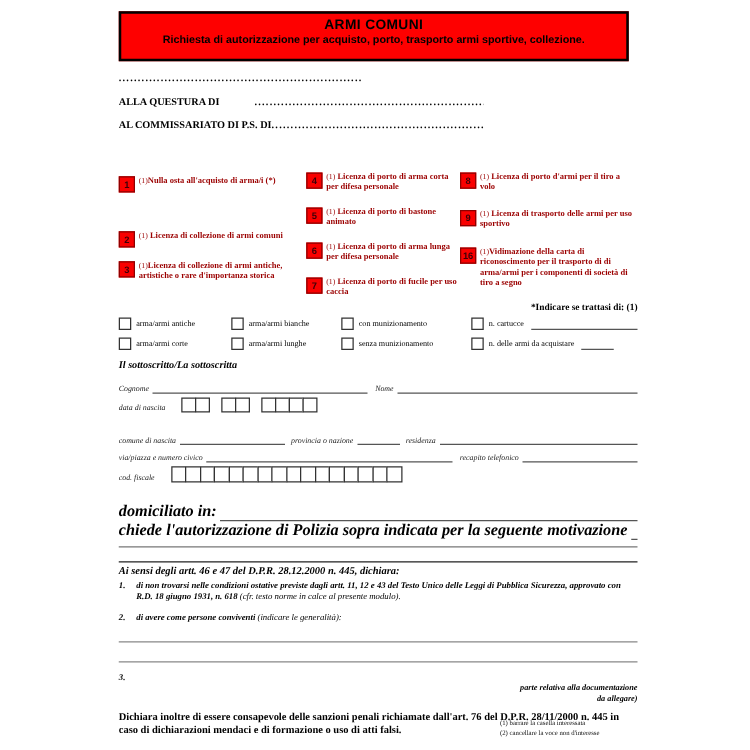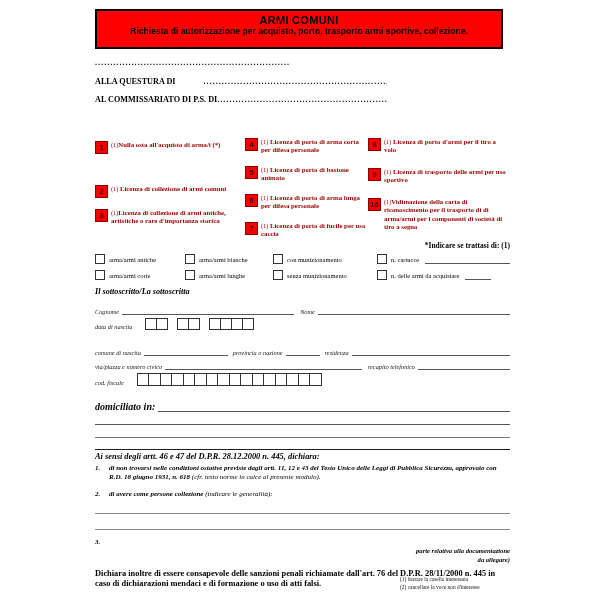--- a/index.html
+++ b/index.html
@@ -52,21 +52,21 @@
   .subscriber { position:absolute; left:95px; top:287px; font-weight:bold; font-style:italic; font-size:8.2px; }
 
   
   .frow { position:absolute; left:95px; width:415px; display:flex; align-items:flex-end; font-size:6.3px; font-style:italic; color:#222; }
   .fline { border-bottom:1px solid #555; height:9px; }
   .grow { flex:1; }
   .flab { margin-right:3px; white-space:nowrap; }
   .boxes { display:flex; margin-left:10px; }
   .sq { width:12px; height:12px; border:1px solid #333; margin-right:-1px; background:#fff; }
   .cfsq { width:12.5px; height:13px; }
-  .bold-it { font-weight:bold; font-style:italic; font-size:10px; color:#000;text-align:center; }
+  .bold-it { font-weight:bold; font-style:italic; font-size:13px; color:#000;text-align:center; }
   .rule { position:absolute; left:95px; width:415px; border-bottom:1px solid #777; height:0; }
 
   
   .decl { position:absolute; left:95px; top:449px; width:415px; border-top:1.5px solid #222; padding-top:2px; }
   .decl-head { font-weight:bold; font-style:italic; font-size:8.4px; }
   .decl-item { display:flex; gap:6px; font-size:7px; font-style:italic; margin-top:3px; line-height:1.3; }
   .decl-item .num { font-weight:bold; flex:0 0 8px; }
   .decl-item .txt b { font-weight:bold; }
   .blank2 { margin-top:14px; border-bottom:1px solid #888; }
   .blank3 { margin-top:15px; border-bottom:1px solid #888; margin-bottom:8px; }
@@ -253,36 +253,37 @@
         <span class="sq cfsq"></span>
       </span>
   </div>
 
   <div class="frow" style="top:401px">
     <span class="flab bold-it">domiciliato in:</span>
     <span class="fline grow"></span>
   </div>
 
   <div class="frow" style="top:416px">
+    <span class="flab bold-it">chiede l'autorizzazione di Polizia sopra indicata per la seguente motivazione</span>
     <span class="fline grow"></span>
   </div>
 
   <div class="rule" style="top:437px"></div>
 
   <div class="decl">
     <div class="decl-head">Ai sensi degli artt. 46 e 47 del D.P.R. 28.12.2000 n. 445, dichiara:</div>
 
     <div class="decl-item">
       <span class="num">1.</span>
       <span class="txt"><b>di non trovarsi nelle condizioni ostative previste dagli artt. 11, 12 e 43 del Testo Unico delle Leggi di Pubblica Sicurezza, approvato con R.D. 18 giugno 1931, n. 618 </b><span>(cfr. testo norme in calce al presente modulo).</span></span>
     </div>
 
     <div class="decl-item" style="margin-top:8px">
       <span class="num">2.</span>
-      <span class="txt"><b>di avere come persone collezione </b><span>(indicare le generalità):</span></span>
+      <span class="txt"><b>di avere come persone conviventi </b><span>(indicare le generalità):</span></span>
     </div>
 
     <div class="blank2"></div>
     <div class="blank3"></div>
 
     <div class="decl-item">
       <span class="num">3.</span>
     </div>
     <div class="item3-note">
       <div>parte relativa alla documentazione</div>

